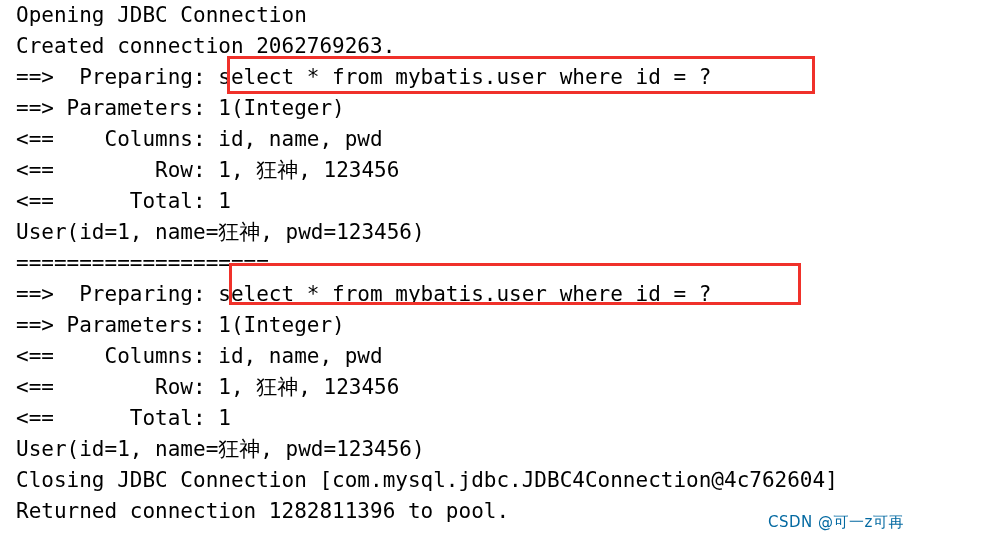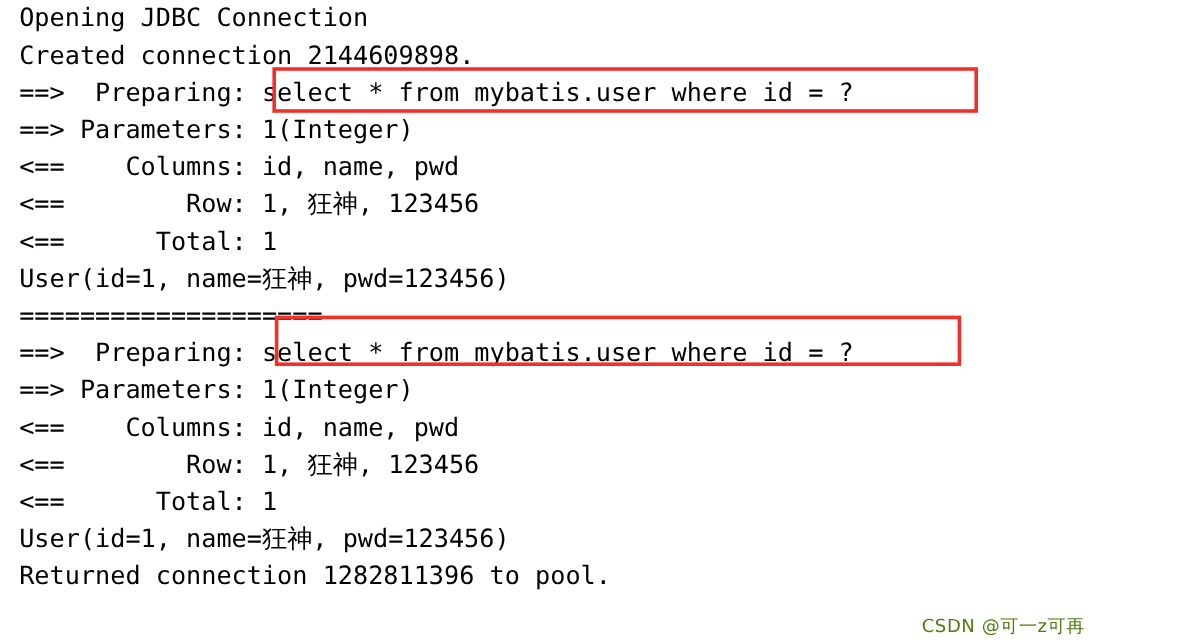--- a/index.html
+++ b/index.html
@@ -51,45 +51,46 @@
     left: 229px;
     top: 263px;
     width: 572px;
     height: 42px;
   }
   .watermark {
     position: absolute;
     right: 12px;
     bottom: 4px;
     font-size: 15px;
-    color: #4d7c0f;
+    color: #0369a1;
     font-family: "DejaVu Sans", "Liberation Sans", sans-serif;
     letter-spacing: 0.5px;
     white-space: pre;
   }
 </style>
 </head>
 <body>
 
 <div id="console">
 
   <div class="log-line">Opening JDBC Connection</div>
-  <div class="log-line">Created connection 2144609898.</div>
+  <div class="log-line">Created connection 2062769263.</div>
   <div class="log-line">==&gt;  Preparing: select * from mybatis.user where id = ?</div>
   <div class="log-line">==&gt; Parameters: 1(Integer)</div>
   <div class="log-line">&lt;==    Columns: id, name, pwd</div>
   <div class="log-line">&lt;==        Row: 1, 狂神, 123456</div>
   <div class="log-line">&lt;==      Total: 1</div>
   <div class="log-line">User(id=1, name=狂神, pwd=123456)</div>
   <div class="log-line">====================</div>
   <div class="log-line">==&gt;  Preparing: select * from mybatis.user where id = ?</div>
   <div class="log-line">==&gt; Parameters: 1(Integer)</div>
   <div class="log-line">&lt;==    Columns: id, name, pwd</div>
   <div class="log-line">&lt;==        Row: 1, 狂神, 123456</div>
   <div class="log-line">&lt;==      Total: 1</div>
   <div class="log-line">User(id=1, name=狂神, pwd=123456)</div>
+  <div class="log-line">Closing JDBC Connection [com.mysql.jdbc.JDBC4Connection@4c762604]</div>
   <div class="log-line">Returned connection 1282811396 to pool.</div>
 
   <div class="hl-box" id="hl-1"></div>
   <div class="hl-box" id="hl-2"></div>
 
   <div class="watermark">CSDN @可一z可再</div>
 </div>
 
 </body></html>

